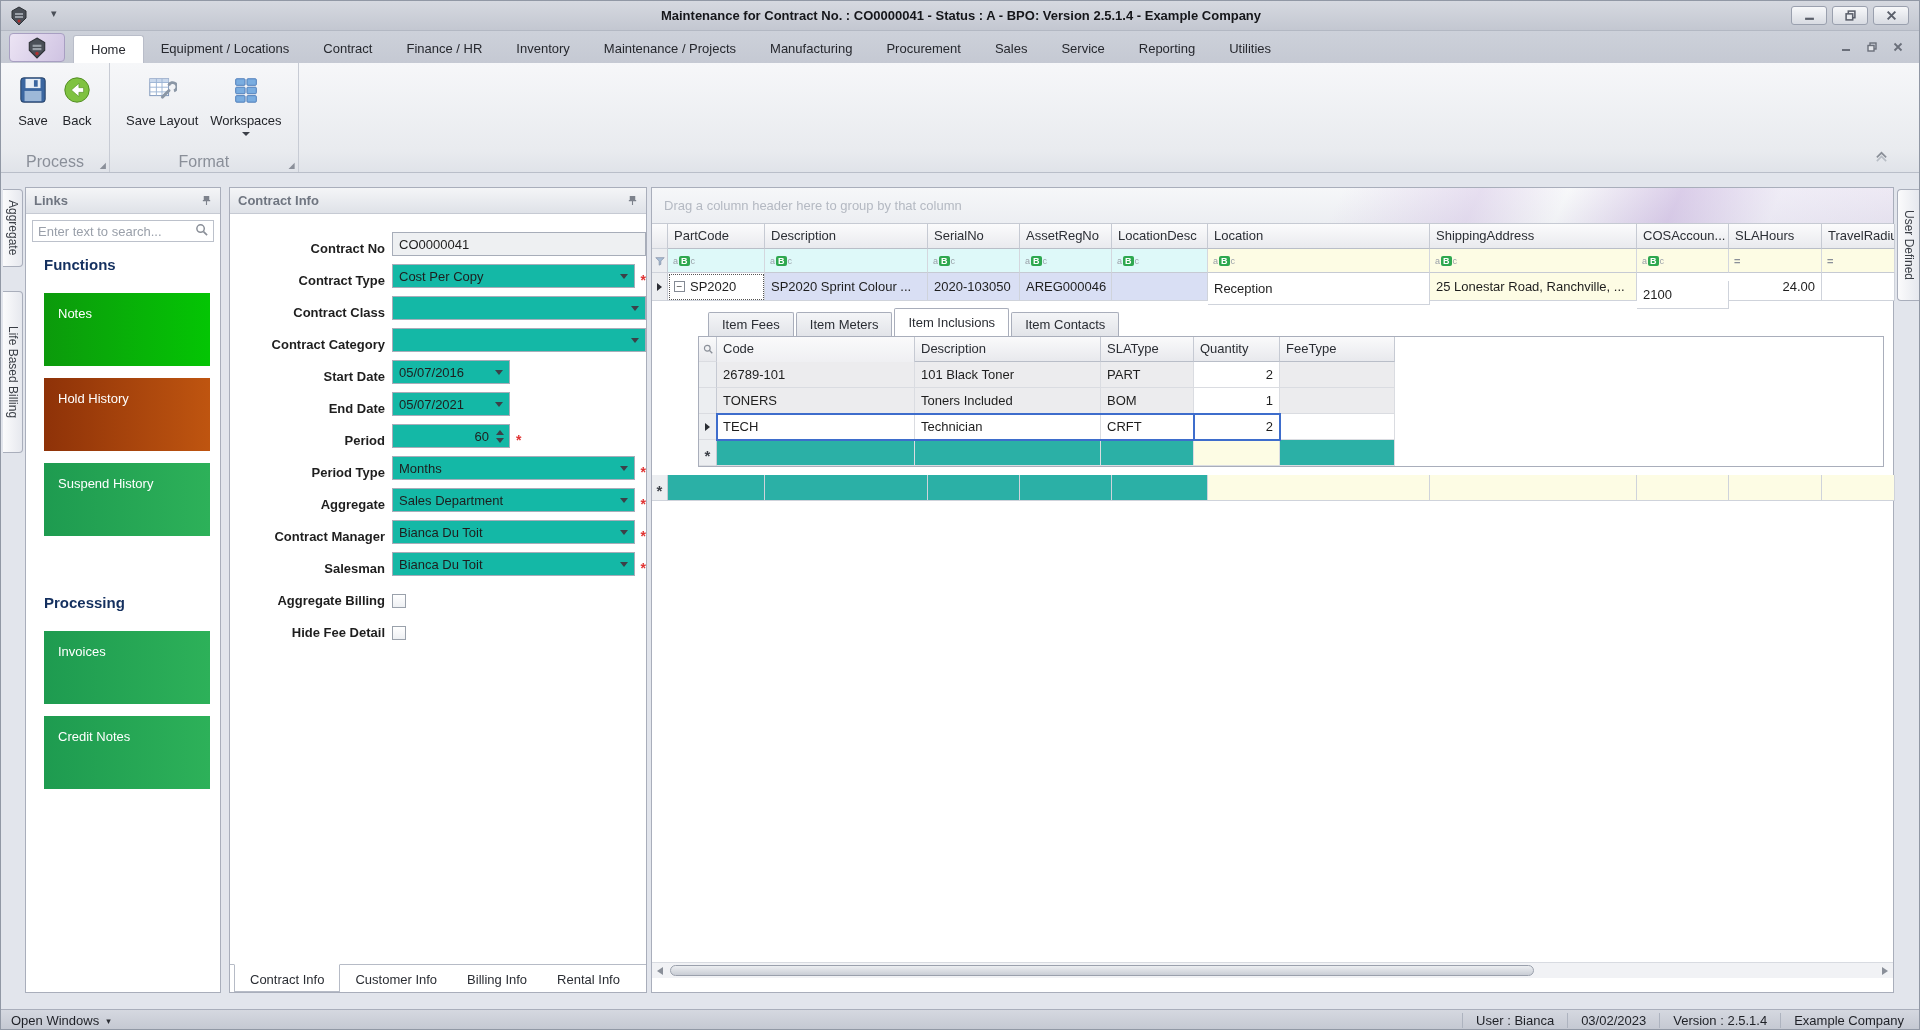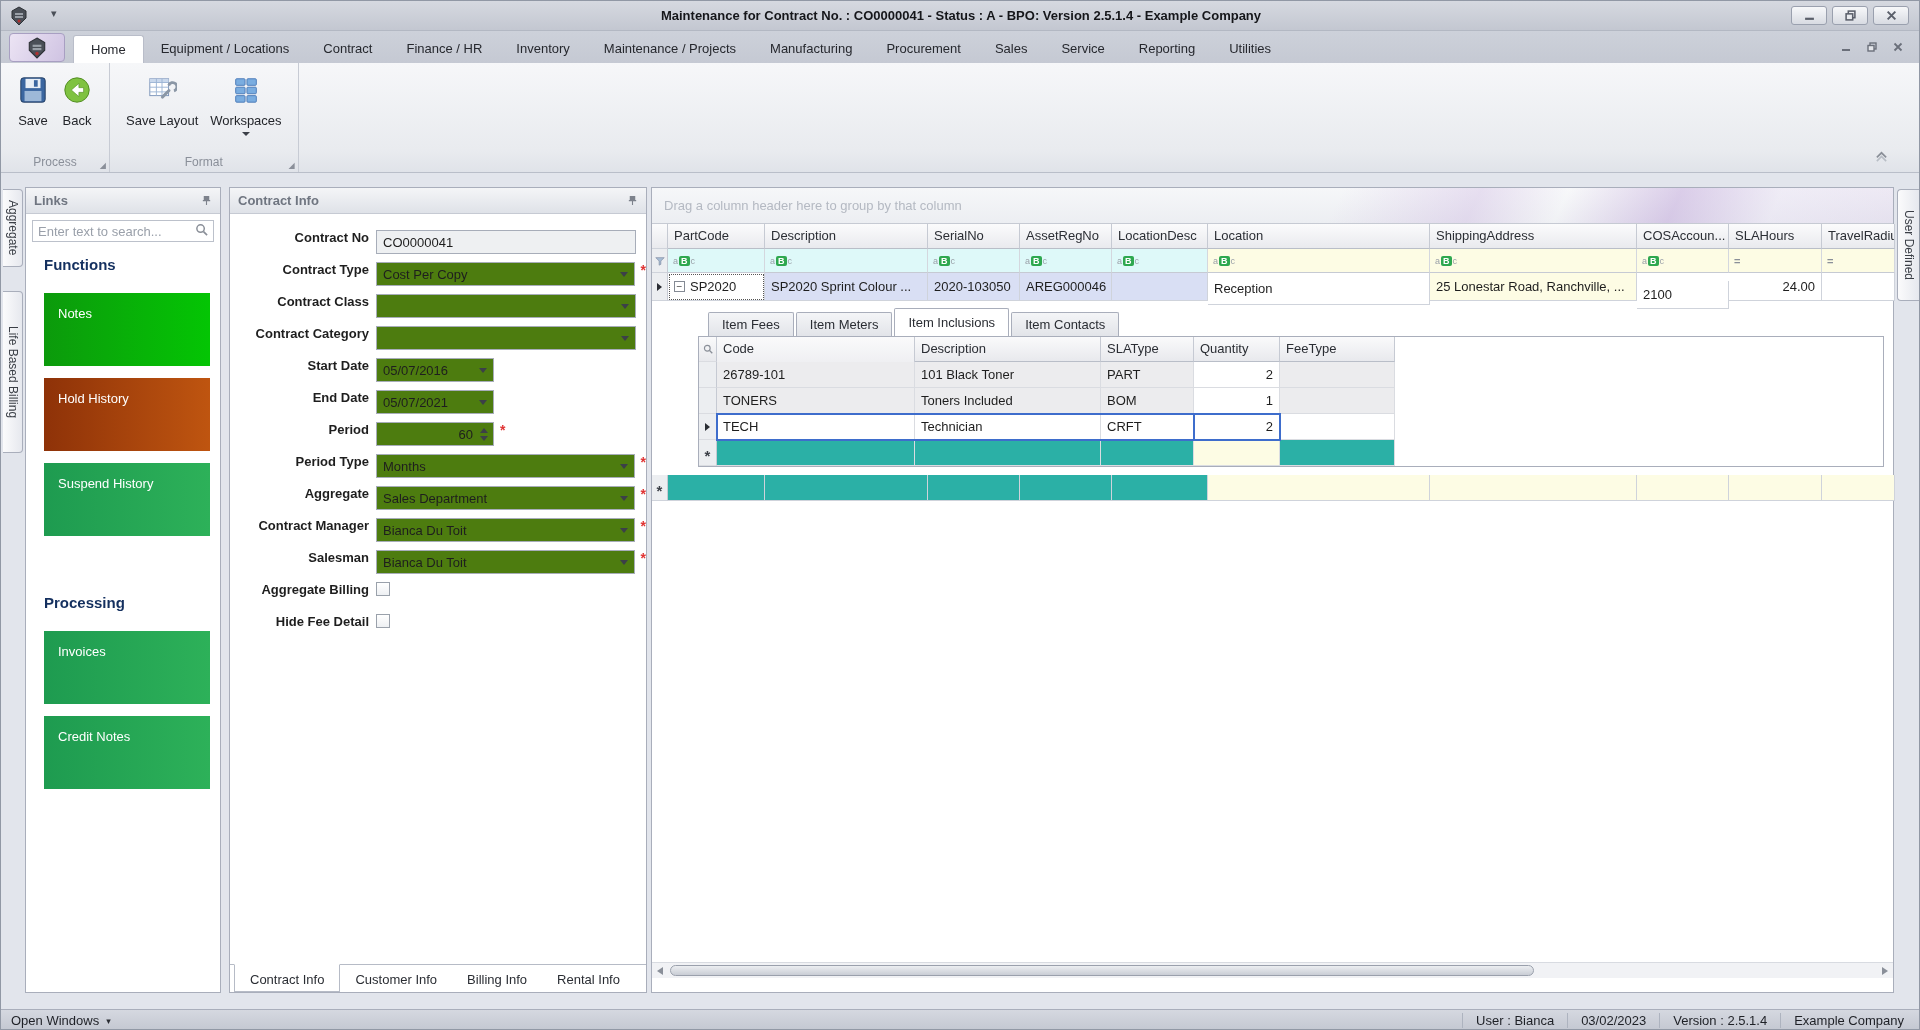--- a/index.html
+++ b/index.html
@@ -21,21 +21,21 @@
 .mdi-controls{position:absolute;right:18px;top:9px;display:flex;gap:16px;opacity:.85;}
 
 .ribbon{position:absolute;left:0;top:62px;width:1920px;height:110px;background:linear-gradient(#f6f7f9,#e9ebef 80%,#e0e3e9);border-bottom:1px solid #b9bec9;}
 #ribbon-groups{display:flex;height:100%;}
 .rgroup{position:relative;height:100%;border-right:1px solid #c7cbd4;padding:6px 10px 20px 10px;}
 .rbtns{display:flex;gap:0;}
 .rbtn{display:flex;flex-direction:column;align-items:center;padding:4px 6px;border-radius:3px;}
 .ricon{width:32px;height:34px;margin-bottom:6px;display:flex;align-items:center;justify-content:center;}
 .rlabel{font-size:13px;color:#24262b;white-space:nowrap;}
 .dd-caret{width:0;height:0;border-left:4px solid transparent;border-right:4px solid transparent;border-top:4px solid #3c4048;margin-top:4px;}
-.rcaption{position:absolute;left:4px;right:4px;bottom:2px;height:16px;display:flex;align-items:center;justify-content:center;color:#8a8f99;font-size:12px;}
+.rcaption{position:absolute;left:4px;right:4px;bottom:2px;height:16px;display:flex;align-items:center;justify-content:center;color:#8a8f99;font-size:16px;}
 .rlauncher{position:absolute;right:3px;bottom:2px;font-size:8px;color:#8a8f99;}
 .ribbon-collapse{position:absolute;right:32px;bottom:6px;}
 
 .vtab{position:absolute;writing-mode:vertical-rl;text-align:center;background:linear-gradient(90deg,#fbfbfc,#e6e8ee);border:1px solid #a9aebb;color:#3a3e46;font-size:12px;display:flex;align-items:center;justify-content:center;}
 .vtab.left{left:2px;width:20px;border-left:none;border-radius:0 4px 4px 0;}
 .vtab.right{left:1896px;width:22px;border-right:none;border-radius:4px 0 0 4px;}
 
 .panel{position:absolute;top:186px;height:806px;background:#fff;border:1px solid #a9aebb;}
 .links-panel{left:24px;width:196px;}
 .contract-panel{left:228px;width:418px;}
@@ -49,23 +49,23 @@
 #links-body{position:absolute;left:18px;top:60px;right:6px;bottom:2px;overflow:hidden;}
 .links-heading{font-size:15px;font-weight:bold;color:#14305f;margin:8px 0 20px 0;}
 .links-heading.gap{margin-top:58px;}
 .link-btn{width:166px;height:73px;margin-bottom:12px;color:#fff;padding:13px 0 0 14px;font-size:13px;}
 .lb-green-bright{background:linear-gradient(90deg,#0c9a0c,#04c504);}
 .lb-silver{background:linear-gradient(90deg,#a9aca9,#f0f1f0);color:#dfe2df;border:1px solid #cfe3d2;}
 .lb-rust{background:linear-gradient(90deg,#8e3208,#bf5510);}
 .lb-green{background:linear-gradient(90deg,#1e9b50,#2db159);}
 
 #form-rows{position:absolute;left:0;top:26px;right:0;bottom:28px;padding-top:16px;}
-.form-row{display:flex;align-items:flex-start;height:26px;margin-bottom:6px;padding-left:4px;}
+.form-row{display:flex;align-items:flex-end;height:26px;margin-bottom:6px;padding-left:20px;}
 .form-label{flex:0 0 135px;text-align:right;font-weight:bold;margin-right:7px;white-space:nowrap;}
-.ctrl{height:24px;border:1px solid #a7adb9;background:#4d7c0f;display:flex;align-items:center;padding:0 2px 0 6px;}
+.ctrl{height:24px;border:1px solid #a7adb9;background:#14b8a6;display:flex;align-items:center;padding:0 2px 0 6px;}
 .ctrl.wide{width:260px;}
 .ctrl.narrow{width:118px;}
 .ctrl.readonly{background:#eef0f2;}
 .ctrl-val{flex:1;white-space:nowrap;overflow:hidden;}
 .spinbox .ctrl-val{text-align:right;padding-right:4px;}
 .dd-arrow{width:16px;display:flex;justify-content:center;align-items:center;}
 .tri-dn{width:0;height:0;border-left:4px solid transparent;border-right:4px solid transparent;border-top:5px solid #3c4048;}
 .spin{display:flex;flex-direction:column;width:14px;align-items:center;gap:3px;}
 .sp-up{width:0;height:0;border-left:4px solid transparent;border-right:4px solid transparent;border-bottom:5px solid #3c4048;}
 .sp-dn{width:0;height:0;border-left:4px solid transparent;border-right:4px solid transparent;border-top:5px solid #3c4048;}

